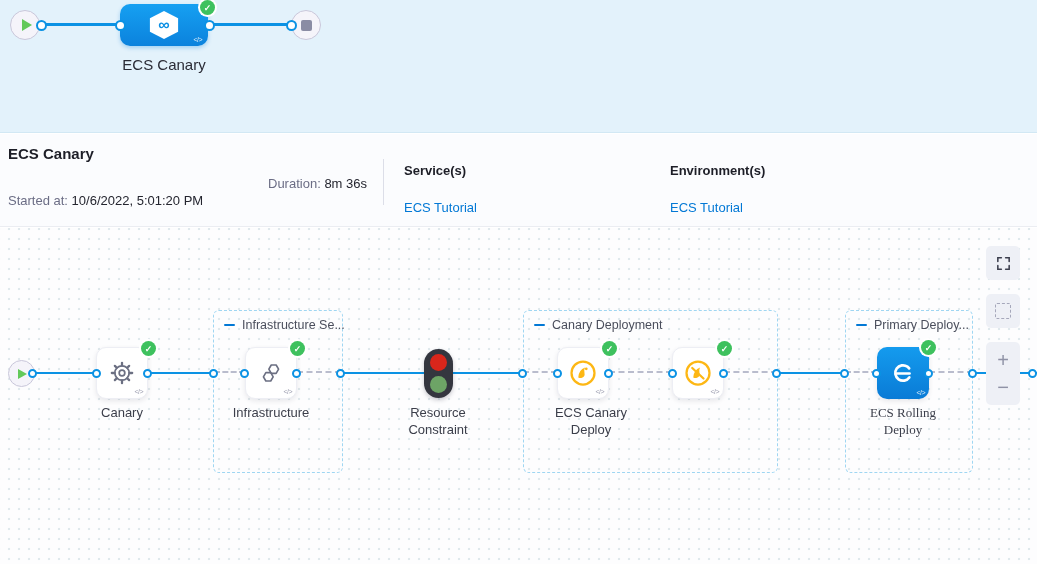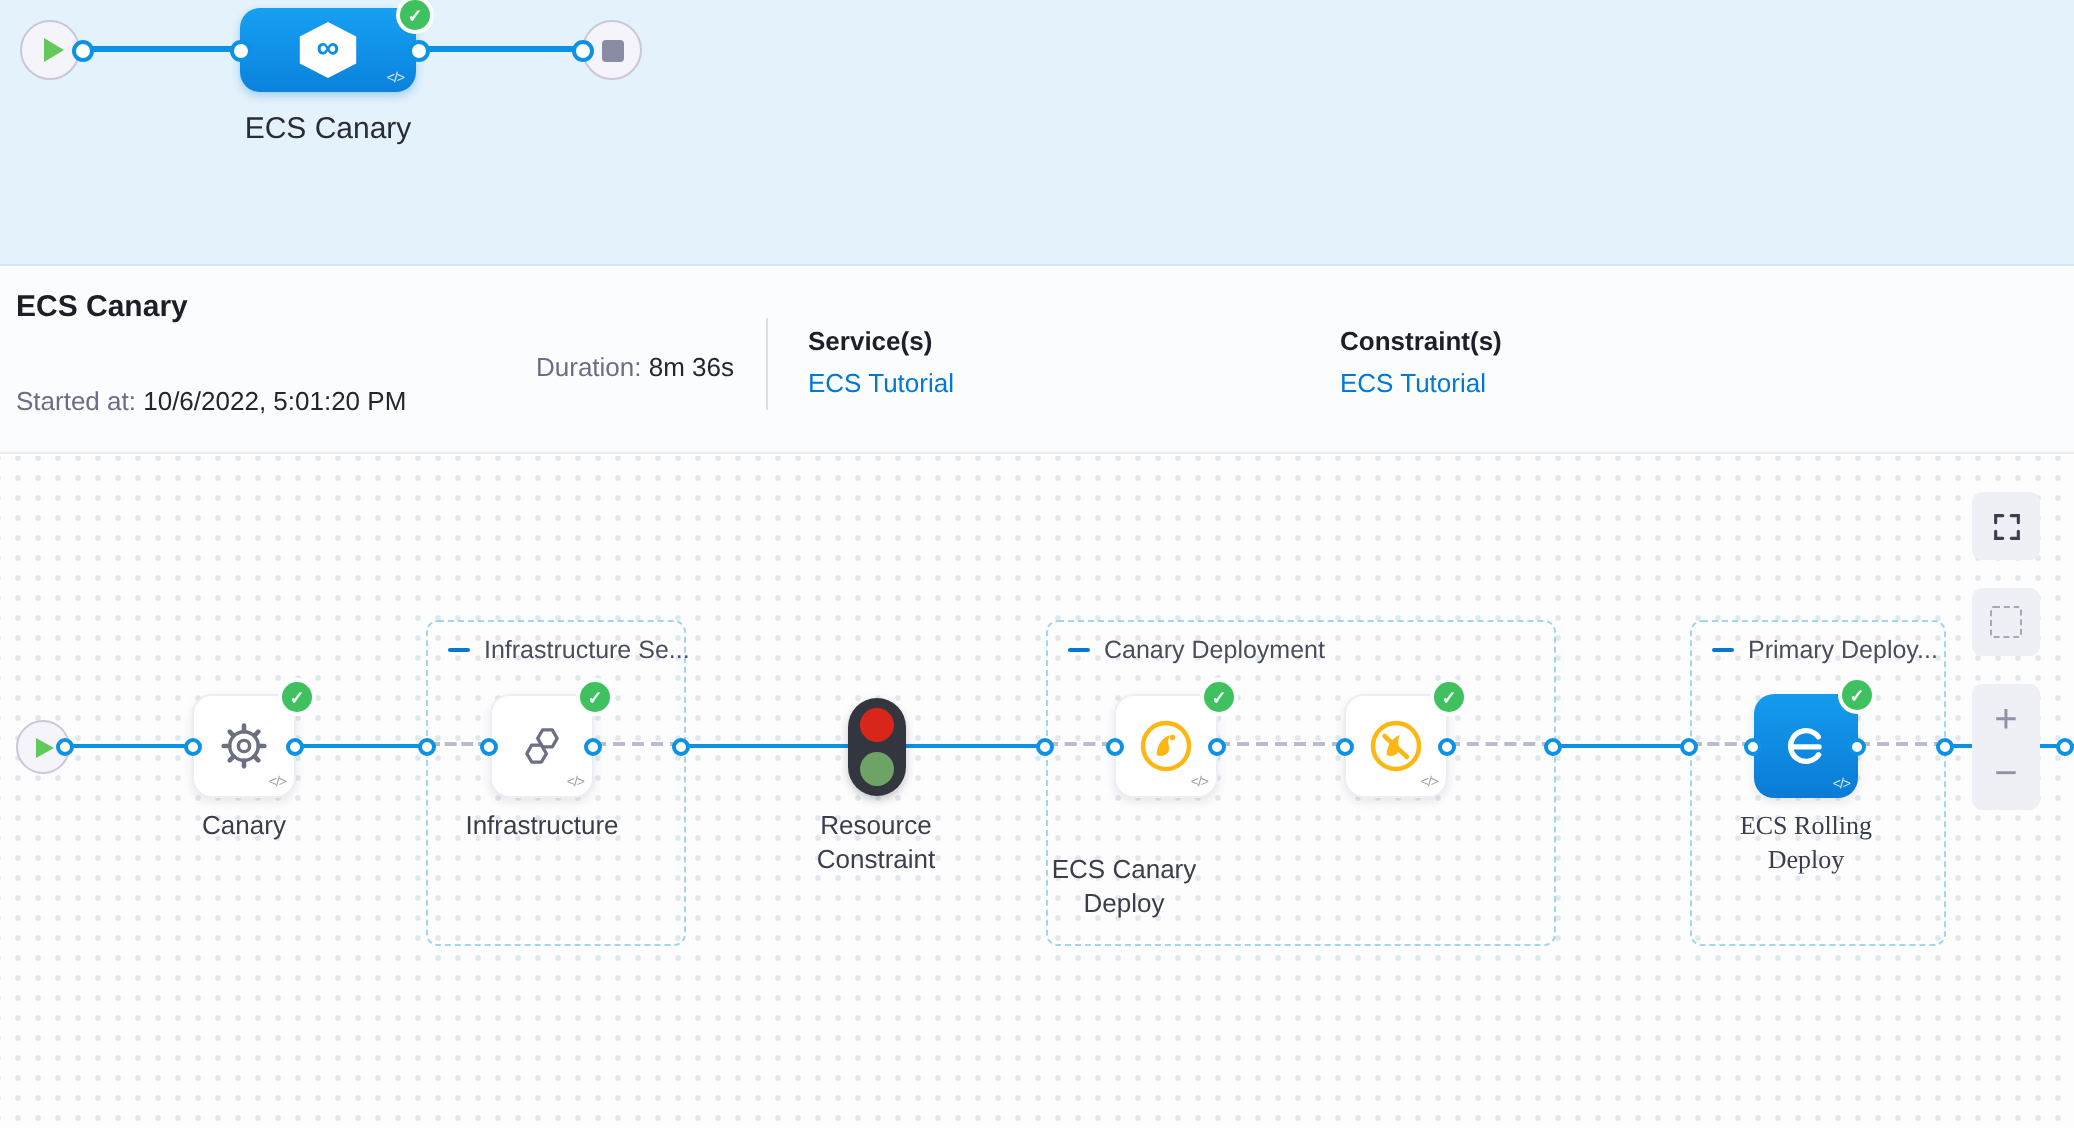--- a/index.html
+++ b/index.html
@@ -38,21 +38,21 @@
     font-size:15px; color:#2a2b35; }
 
   
   .header { position:absolute; top:134px; left:0; width:1037px; height:93px;
     background:#fbfcfe; border-bottom:1px solid #ebedf2; }
   .h-title { position:absolute; left:8px; top:11px; font-size:15px; font-weight:bold; color:#1d1e27; }
   .h-meta { position:absolute; top:42px; font-size:13px; color:#6b6d85; }
   .h-meta b { color:#24252f; font-weight:normal; }
   .h-divider { position:absolute; left:383px; top:25px; width:1px; height:46px; background:#dcdee8; }
   .h-block-label { position:absolute; top:29px; font-size:13px; font-weight:bold; color:#1d1e27; }
-  .h-block-link { position:absolute; top:50px; font-size:13px; color:#0278d5; cursor:pointer; text-decoration:none; }
+  .h-block-link { position:absolute; top:66px; font-size:13px; color:#0278d5; cursor:pointer; text-decoration:none; }
 
   
   .canvas { position:absolute; top:228px; left:0; width:1037px; height:336px;
     background-color:#fdfdfe;
     background-image:radial-gradient(circle, #dfe9ed 1.2px, transparent 1.6px);
     background-size:10px 10px; background-position:4px 6px; }
 
   .ls { position:absolute; top:144px; height:2px; background:#0b92e4; z-index:1; }
   .ld { position:absolute; top:143px; height:0; border-top:2px dashed #b9bccd; z-index:1; }
   .dot { position:absolute; top:141px; width:9px; height:9px; border-radius:50%;
@@ -137,21 +137,21 @@
   <div class="h-meta" style="left:268px;">
     <span>Duration:</span>
     <b>8m 36s</b>
   </div>
 
   <div class="h-divider"></div>
 
   <div class="h-block-label" style="left:404px;">Service(s)</div>
   <a class="h-block-link" style="left:404px;">ECS Tutorial</a>
 
-  <div class="h-block-label" style="left:670px;">Constraint(s)</div>
+  <div class="h-block-label" style="left:670px;">Environment(s)</div>
   <a class="h-block-link" style="left:670px;">ECS Tutorial</a>
 </div>
 
 <div class="canvas">
 
   <div class="group" style="left:213px; width:130px;">
     <div class="group-label">
       <div class="collapse"></div>
       <span>Infrastructure Se...</span>
     </div>
@@ -247,21 +247,21 @@
 
   <div class="card" style="left:557px;">
     <svg width="30" height="30" viewBox="0 0 24 24">
       <circle cx="12" cy="12" r="9.2" fill="none" stroke="#fdb714" stroke-width="1.8"></circle>
       <path d="M8.2 15.5 Q8.6 9.5 13.6 7.6 Q12.4 10 13.2 12.2 Q13.8 14.6 11.2 15.8 Q9.6 16.3 8.2 15.5 Z" fill="#fdb714"></path>
       <circle cx="14.6" cy="8.6" r="1.1" fill="#fdb714"></circle>
     </svg>
     <span class="badge">✓</span>
     <span class="code-ic">&lt;/&gt;</span>
   </div>
-  <div class="nlabel" style="left:512px;margin-top:22px;">ECS Canary Deploy</div>
+  <div class="nlabel" style="left:541px;">ECS Canary Deploy</div>
 
   <div class="card" style="left:672px;">
     <svg width="30" height="30" viewBox="0 0 24 24">
       <circle cx="12" cy="12" r="9.2" fill="none" stroke="#fdb714" stroke-width="1.8"></circle>
       <path d="M8.2 15.5 Q8.6 9.5 13.6 7.6 Q12.4 10 13.2 12.2 Q13.8 14.6 11.2 15.8 Q9.6 16.3 8.2 15.5 Z" fill="#fdb714"></path>
       <line x1="7.4" y1="8" x2="16.4" y2="16.4" stroke="#fdb714" stroke-width="1.8" stroke-linecap="round"></line>
     </svg>
     <span class="badge">✓</span>
     <span class="code-ic">&lt;/&gt;</span>
   </div>

